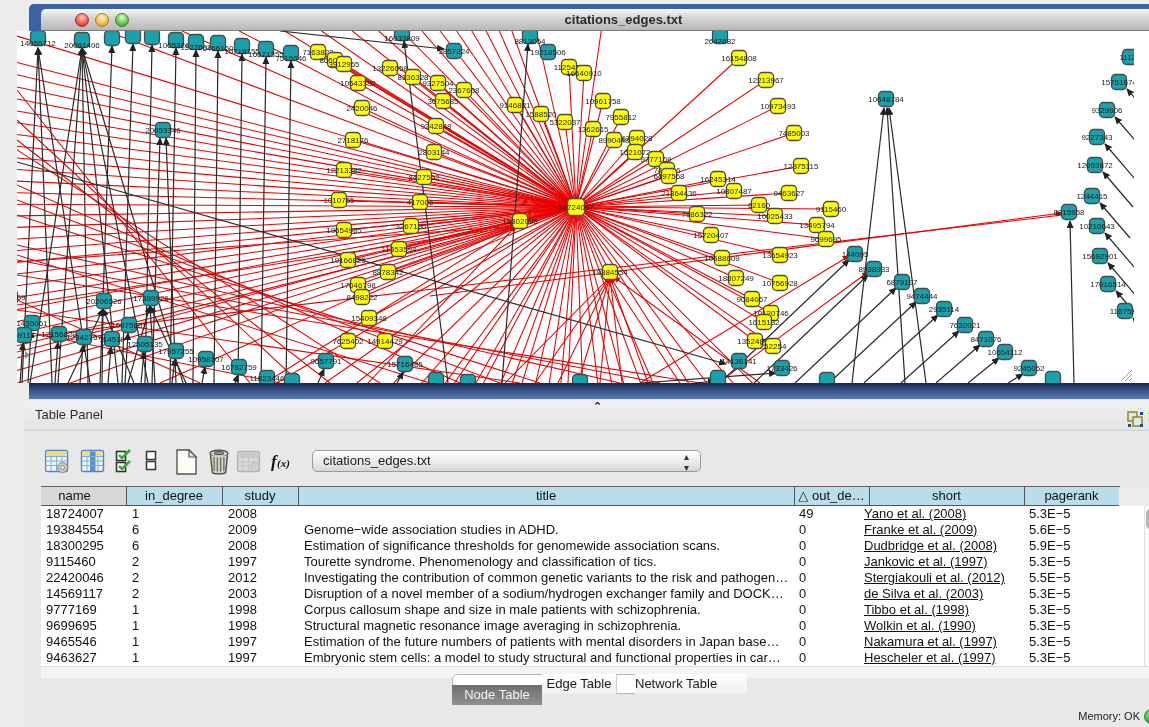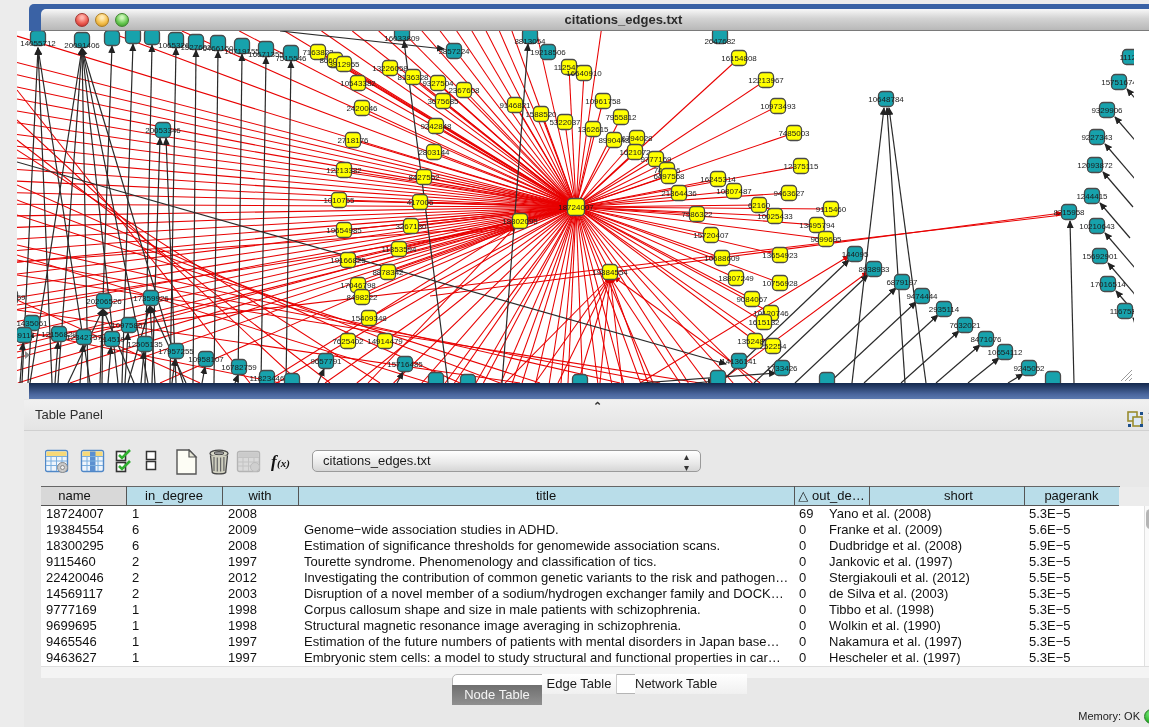--- a/index.html
+++ b/index.html
@@ -33,21 +33,21 @@
 
 #thead{left:17px;top:486px;width:1078px;height:20px;background:#b9dde9;border-top:1px solid #666;border-bottom:1px solid #555;box-sizing:border-box;}
 .hcell{top:488px;font-size:13px;color:#111;text-align:center;}
 #tbody{left:17px;top:506px;width:1103px;height:160px;background:#fff;font-size:13px;color:#111;}
 .row{position:absolute;left:0;width:1117px;height:16px;white-space:nowrap;overflow:hidden;}
 .c0{position:absolute;left:5px;}
 .c1{position:absolute;left:91px;}
 .c2{position:absolute;left:187px;}
 .c3{position:absolute;left:263px;}
 .c4{position:absolute;left:758px;}
-.c5{position:absolute;left:788px;}
+.c5{position:absolute;left:823px;text-decoration:underline;}
 .c6{position:absolute;left:988px;}
 
 #vscroll{left:1120px;top:506px;width:14px;height:160px;background:#fafafa;border-left:1px solid #e0e0e0;}
 #vthumb{left:1122px;top:509px;width:9px;height:20px;background:#b5b5b5;border-radius:5px;}
 #hscrollarea{left:17px;top:666px;width:1117px;height:11px;background:#f4f4f4;border-top:1px solid #ddd;}
 #rightline{left:1143px;top:399px;width:1px;height:328px;background:#8f8f8f;}
 #rightstrip{left:1144px;top:399px;width:5px;height:328px;background:#d9d9d9;}
 
 #tabs{left:428px;top:674px;width:295px;height:20px;border:1px solid #b5b5b5;border-radius:5px;background:#fff;box-sizing:border-box;overflow:hidden;}
 #tab1{position:absolute;left:0;top:11px;width:90px;height:20px;background:linear-gradient(#6f6f6f,#909090);color:#f4f4f4;text-align:center;font-size:13px;line-height:19px;}
@@ -654,40 +654,40 @@
 </svg>
 </div>
 <div class="abs" id="dropdown"></div>
 <div class="abs" id="ddtext">citations_edges.txt</div>
 <div class="abs" id="ddarrows">▴<br>▾</div>
 
 <div class="abs" id="thead"></div>
 <div class="abs" style="left:17px;top:487px;width:85px;height:18px;background:#d8d8d8;border-right:1px solid #555;"></div>
 <div class="abs hcell" style="left:17px;width:67px;">name</div>
 <div class="abs hcell" style="left:102px;width:96px;">in_degree</div>
-<div class="abs hcell" style="left:198px;width:76px;">with</div>
+<div class="abs hcell" style="left:198px;width:76px;">study</div>
 <div class="abs hcell" style="left:274px;width:496px;">title</div>
 <div class="abs hcell" style="left:770px;width:75px;">△ out_de…</div>
-<div class="abs hcell" style="left:845px;width:155px;padding-left:12px;">short</div>
+<div class="abs hcell" style="left:845px;width:155px;">short</div>
 <div class="abs hcell" style="left:1000px;width:95px;">pagerank</div>
 <div class="abs" style="left:102px;top:486px;width:1px;height:20px;background:#555;"></div>
 <div class="abs" style="left:198px;top:486px;width:1px;height:20px;background:#555;"></div>
 <div class="abs" style="left:274px;top:486px;width:1px;height:20px;background:#555;"></div>
 <div class="abs" style="left:770px;top:486px;width:1px;height:20px;background:#555;"></div>
 <div class="abs" style="left:845px;top:486px;width:1px;height:20px;background:#555;"></div>
 <div class="abs" style="left:1000px;top:486px;width:1px;height:20px;background:#555;"></div>
 <div class="abs" style="left:1095px;top:486px;width:1px;height:20px;background:#555;"></div>
 <div class="abs" style="left:1095px;top:487px;width:39px;height:19px;background:#ececec;"></div>
 
 <div class="abs" id="tbody">
 <div class="row" style="top:0px">
       <span class="c0">18724007</span>
       <span class="c1">1</span>
       <span class="c2">2008</span>
-      <span class="c4">69</span>
+      <span class="c4">49</span>
       <span class="c5">Yano et al. (2008)</span>
       <span class="c6">5.3E−5</span>
     </div>
 <div class="row" style="top:16px">
       <span class="c0">19384554</span>
       <span class="c1">6</span>
       <span class="c2">2009</span>
       <span class="c3">Genome−wide association studies in ADHD.</span>
       <span class="c4">0</span>
       <span class="c5">Franke et al. (2009)</span>

